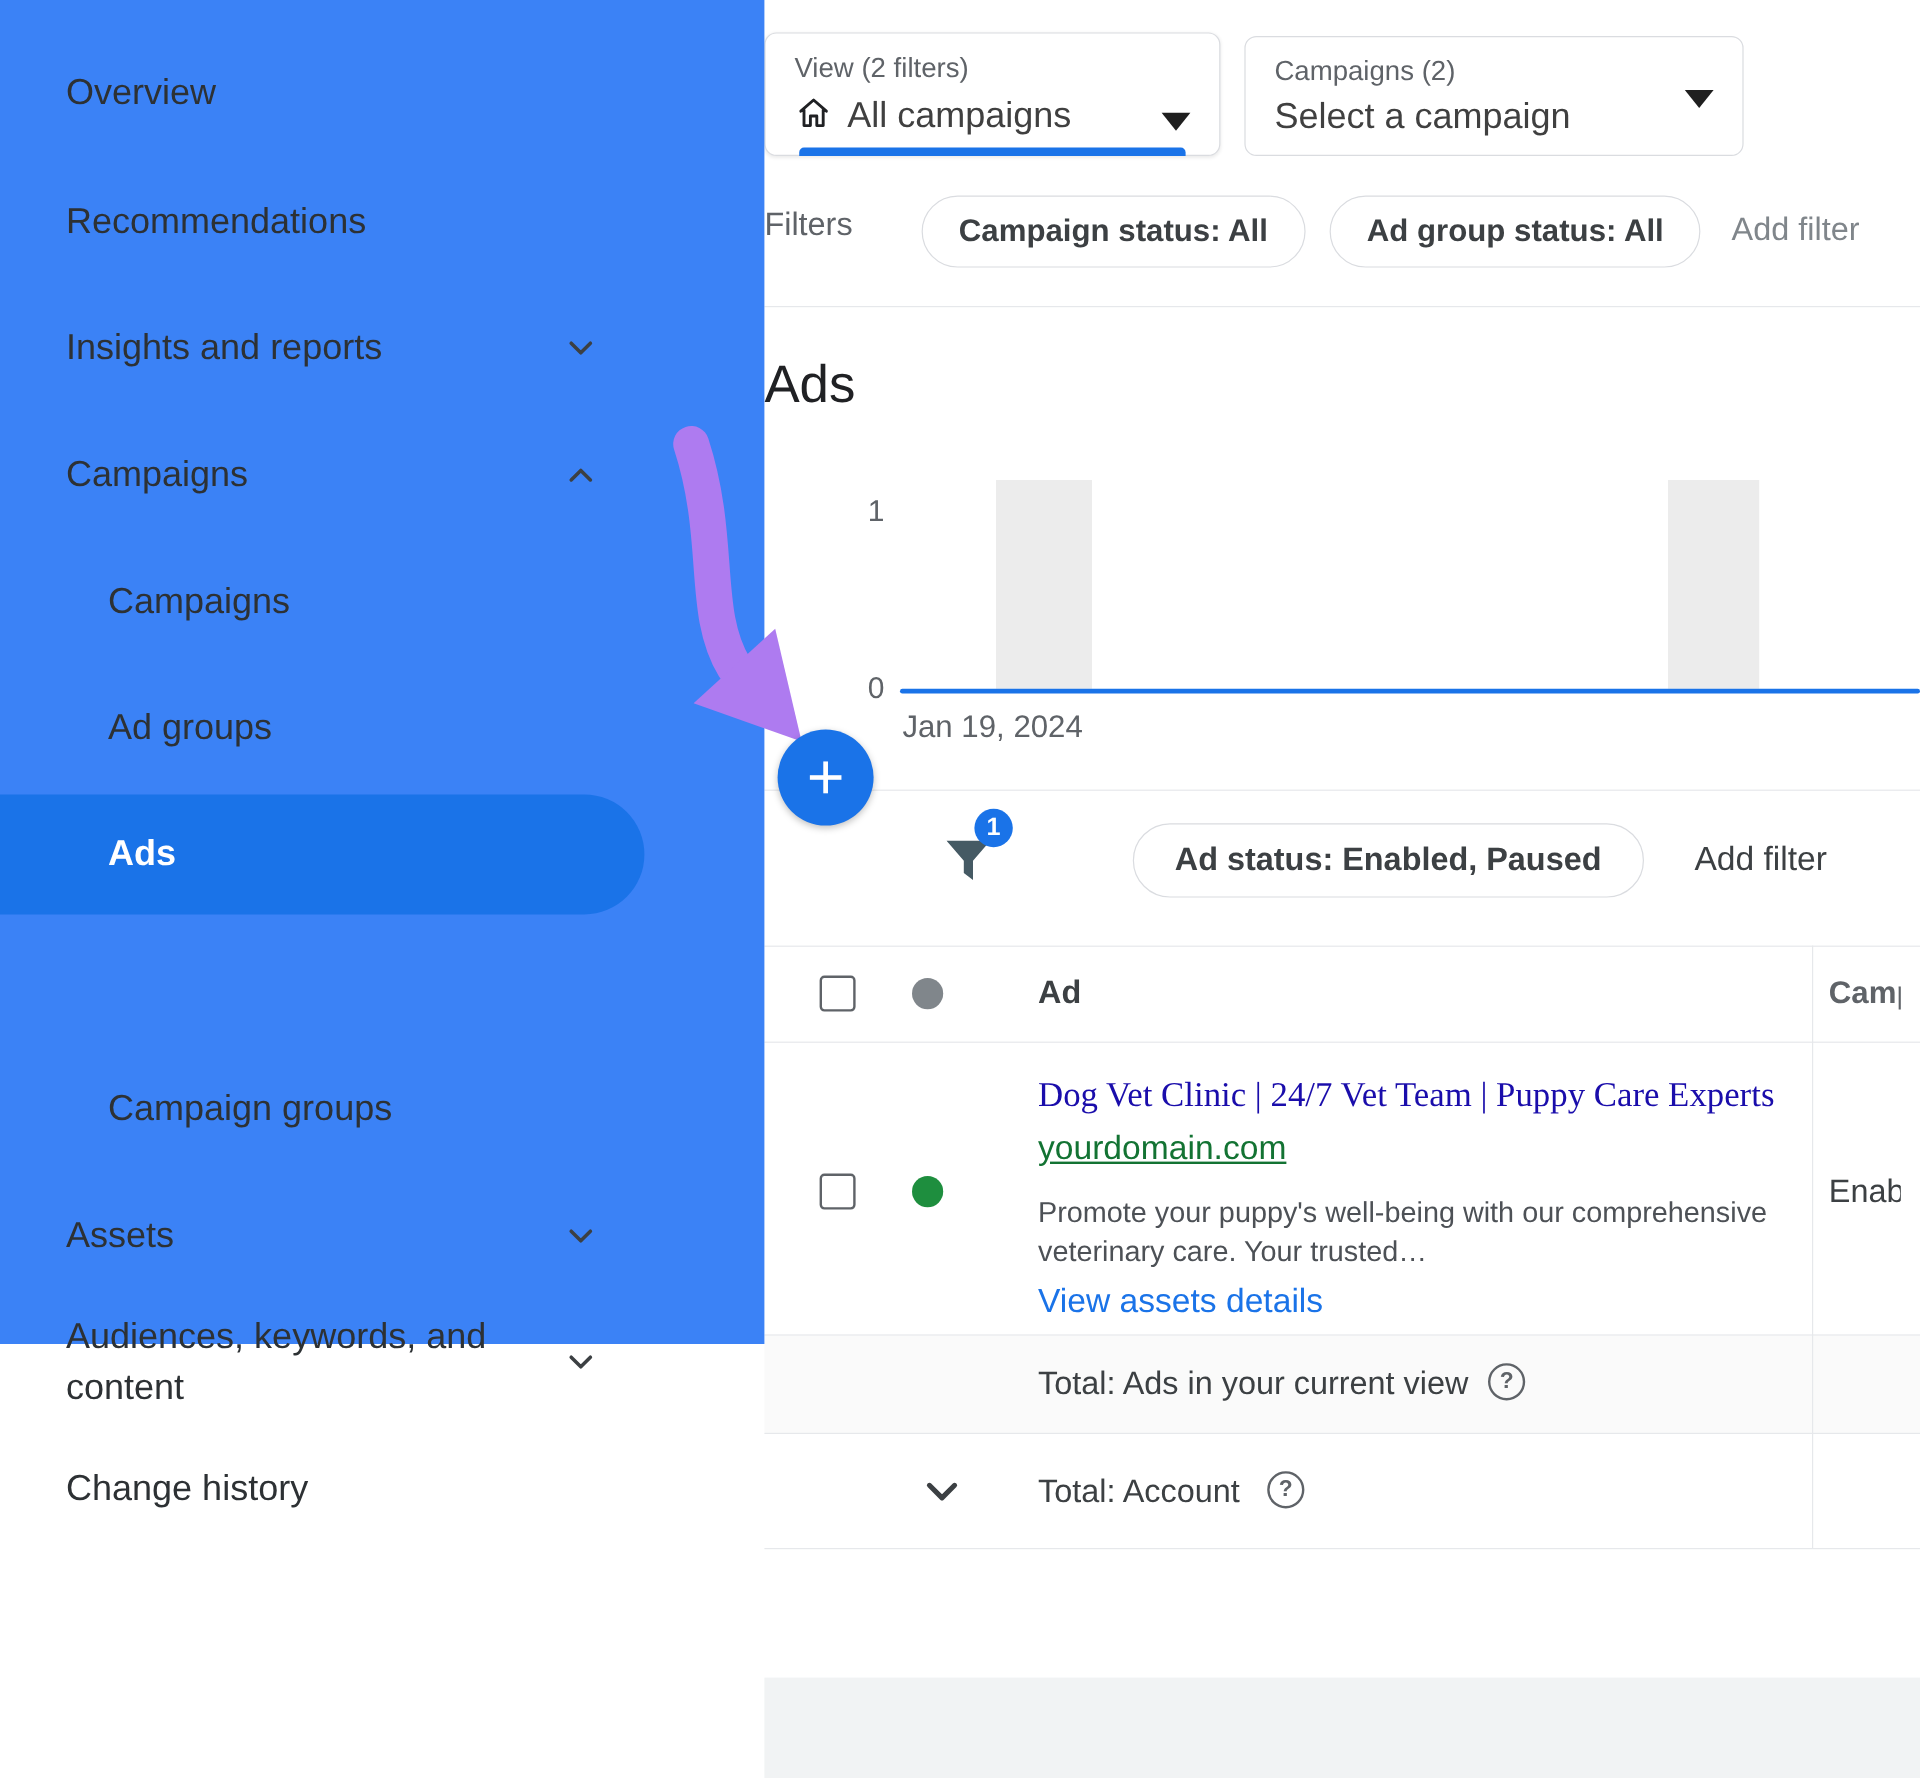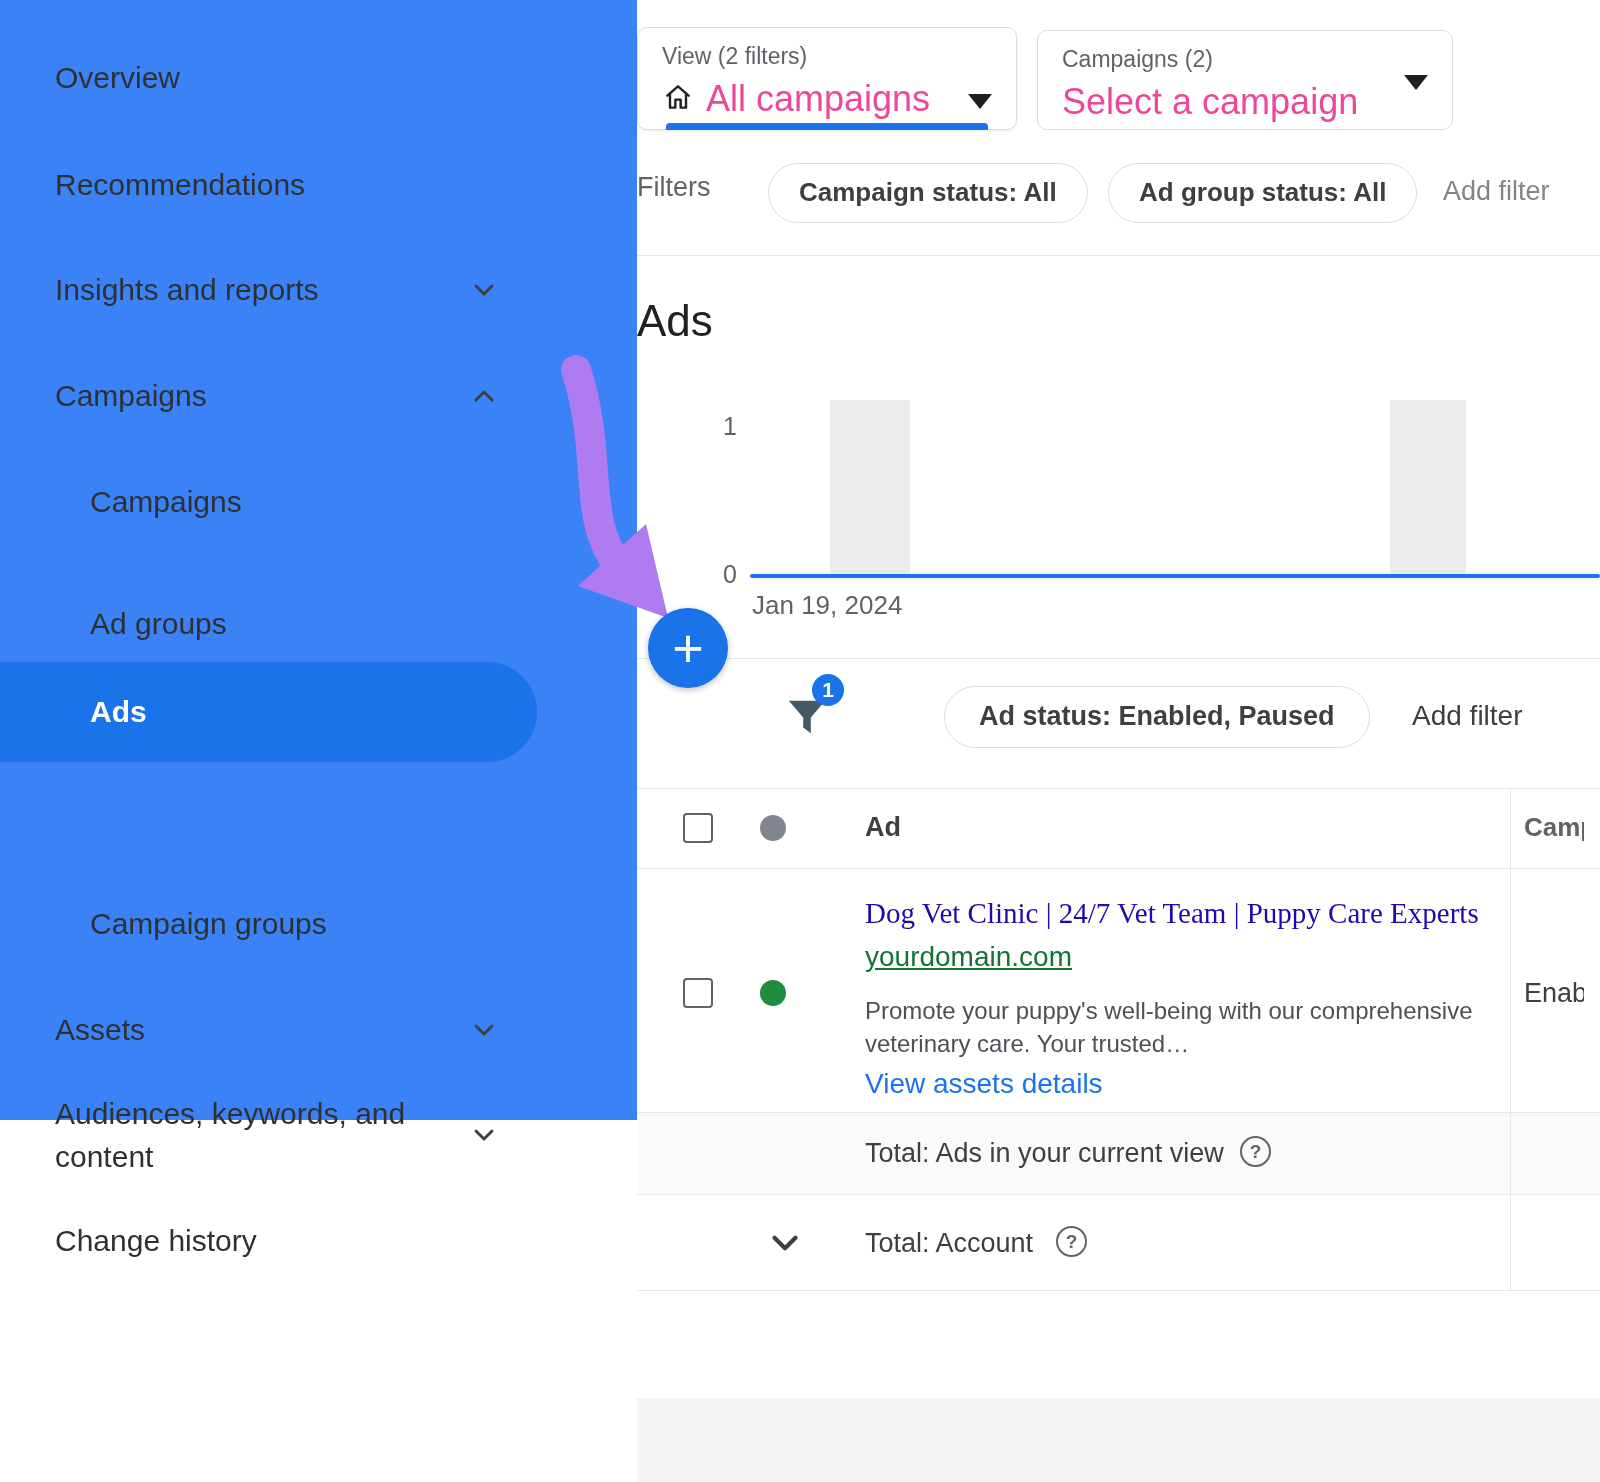--- a/index.html
+++ b/index.html
@@ -5,34 +5,34 @@
   html,body{margin:0;padding:0;background:#fff;}
   .stage{position:relative;width:1600px;height:1482px;overflow:hidden;background:#fff;
          font-family:"Liberation Sans","DejaVu Sans",sans-serif;color:#3c4043;}
 
   
   .sidebar{position:absolute;left:0;top:0;width:637px;height:1120px;background:#3b82f6;z-index:3;}
   .nav-item{position:absolute;left:0;width:637px;height:100px;display:flex;align-items:center;
             box-sizing:border-box;padding-left:55px;font-size:30px;color:#2d3134;cursor:pointer;}
   .nav-item.sub{padding-left:90px;}
   .nav-item.selected{width:537px;background:#1a73e8;border-radius:0 50px 50px 0;color:#fff;font-weight:bold;}
-  .t0{top:28px}.t1{top:135px}.t2{top:240px}.t3{top:346px}.t4{top:452px}.t5{top:574px}
+  .t0{top:28px}.t1{top:135px}.t2{top:240px}.t3{top:346px}.t4{top:452px}.t5{top:557px}
   .t6{top:662px}.t7{top:768px}.t8{top:874px}.t9{top:980px}.t10{top:1085px}.t11{top:1191px}
   .nav-label.two-line{display:inline-block;width:410px;line-height:1.45;}
   .nav-chev{position:absolute;right:137px;top:50%;transform:translateY(-50%);width:32px;height:32px;}
   .nav-chev.up{transform:translateY(-50%) rotate(180deg);}
 
   
   .sel-card{position:absolute;background:#fff;border:1px solid #dadce0;border-radius:10px;
             box-sizing:border-box;padding:15px 24px;z-index:2;cursor:pointer;}
   #view-card{left:637px;top:27px;width:380px;height:103px;box-shadow:0 1px 3px rgba(0,0,0,.08);}
   #campaign-card{left:1037px;top:30px;width:416px;height:100px;}
   .card-label{font-size:23px;color:#5f6368;}
   .card-row{display:flex;align-items:center;margin-top:8px;gap:12px;}
-  .card-value{font-size:36px;color:#ec4899;white-space:nowrap;}
+  .card-value{font-size:30px;color:#404040;white-space:nowrap;}
   .caret{position:absolute;right:24px;width:0;height:0;border-left:12px solid transparent;
          border-right:12px solid transparent;border-top:15px solid #1f1f1f;}
   #view-card .caret{top:66px;}
   #campaign-card .caret{top:44px;}
   .view-underline{position:absolute;left:28px;right:28px;bottom:-1px;height:7px;background:#1a73e8;
                   border-radius:4px 4px 0 0;}
 
   
   .filters-label{position:absolute;left:637px;top:172px;font-size:27px;color:#5f6368;}
   .pill{position:absolute;top:163px;height:60px;line-height:57px;border:1.5px solid #dadce0;border-radius:30px;

